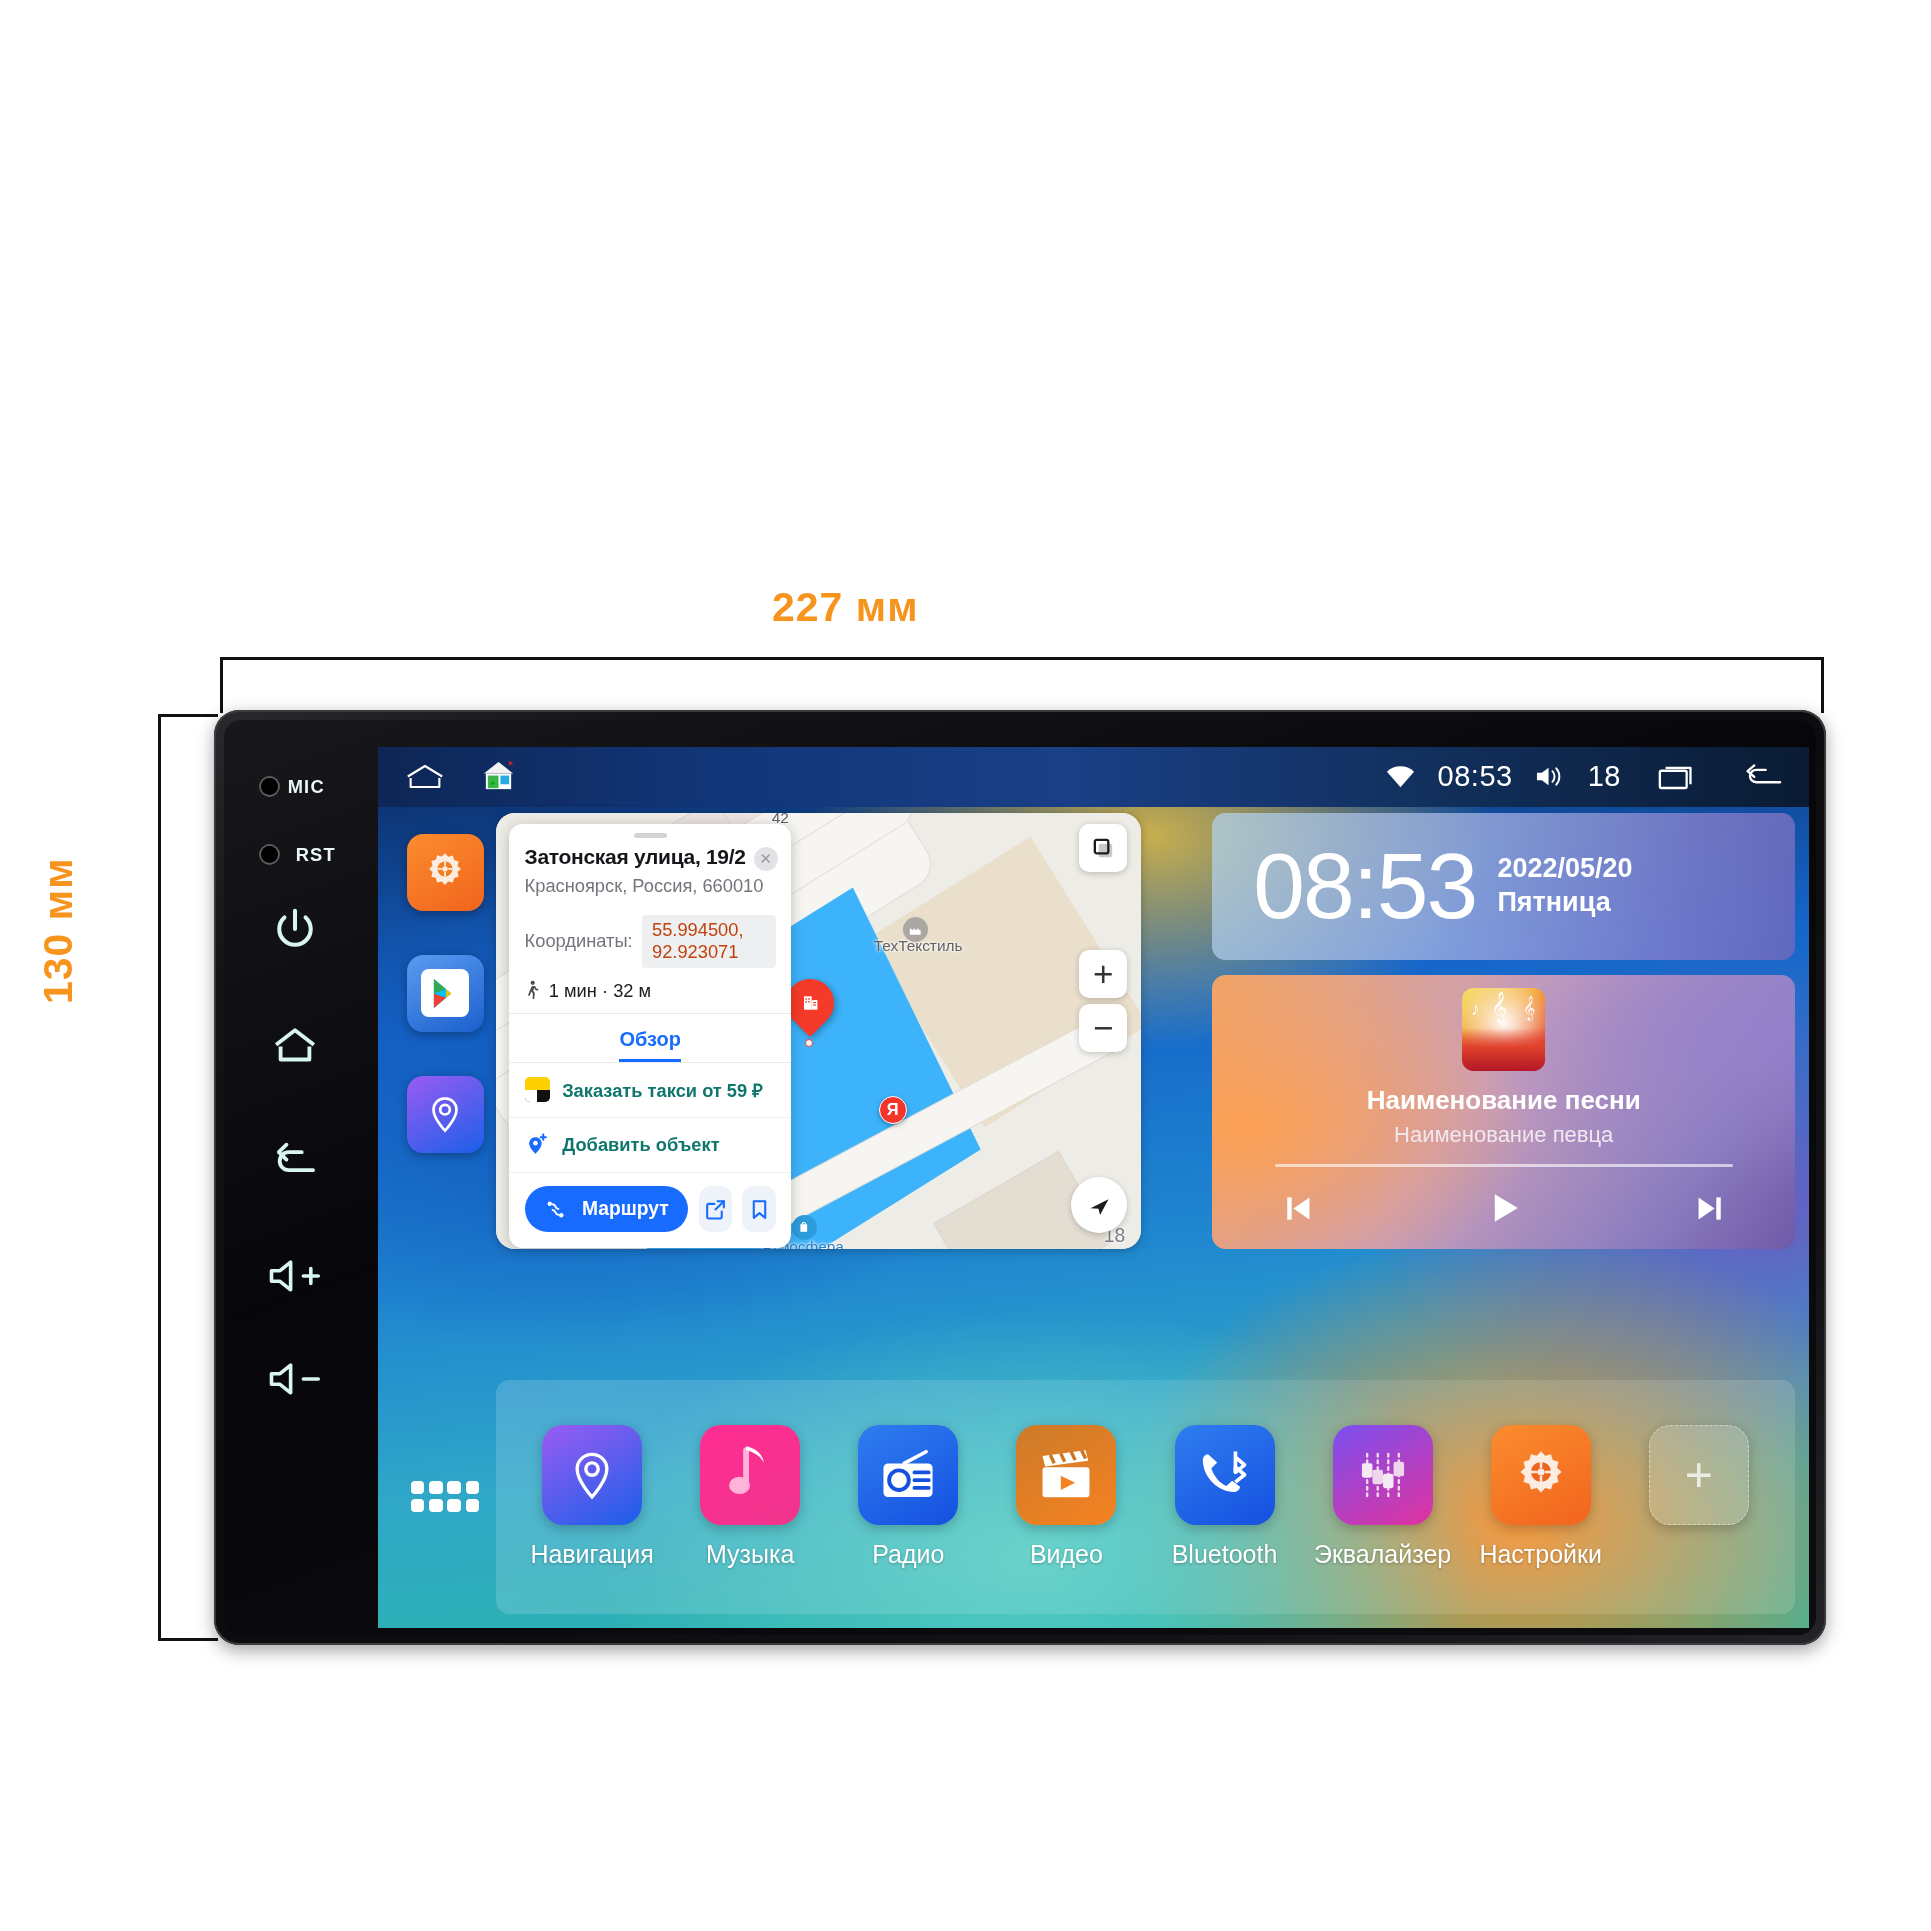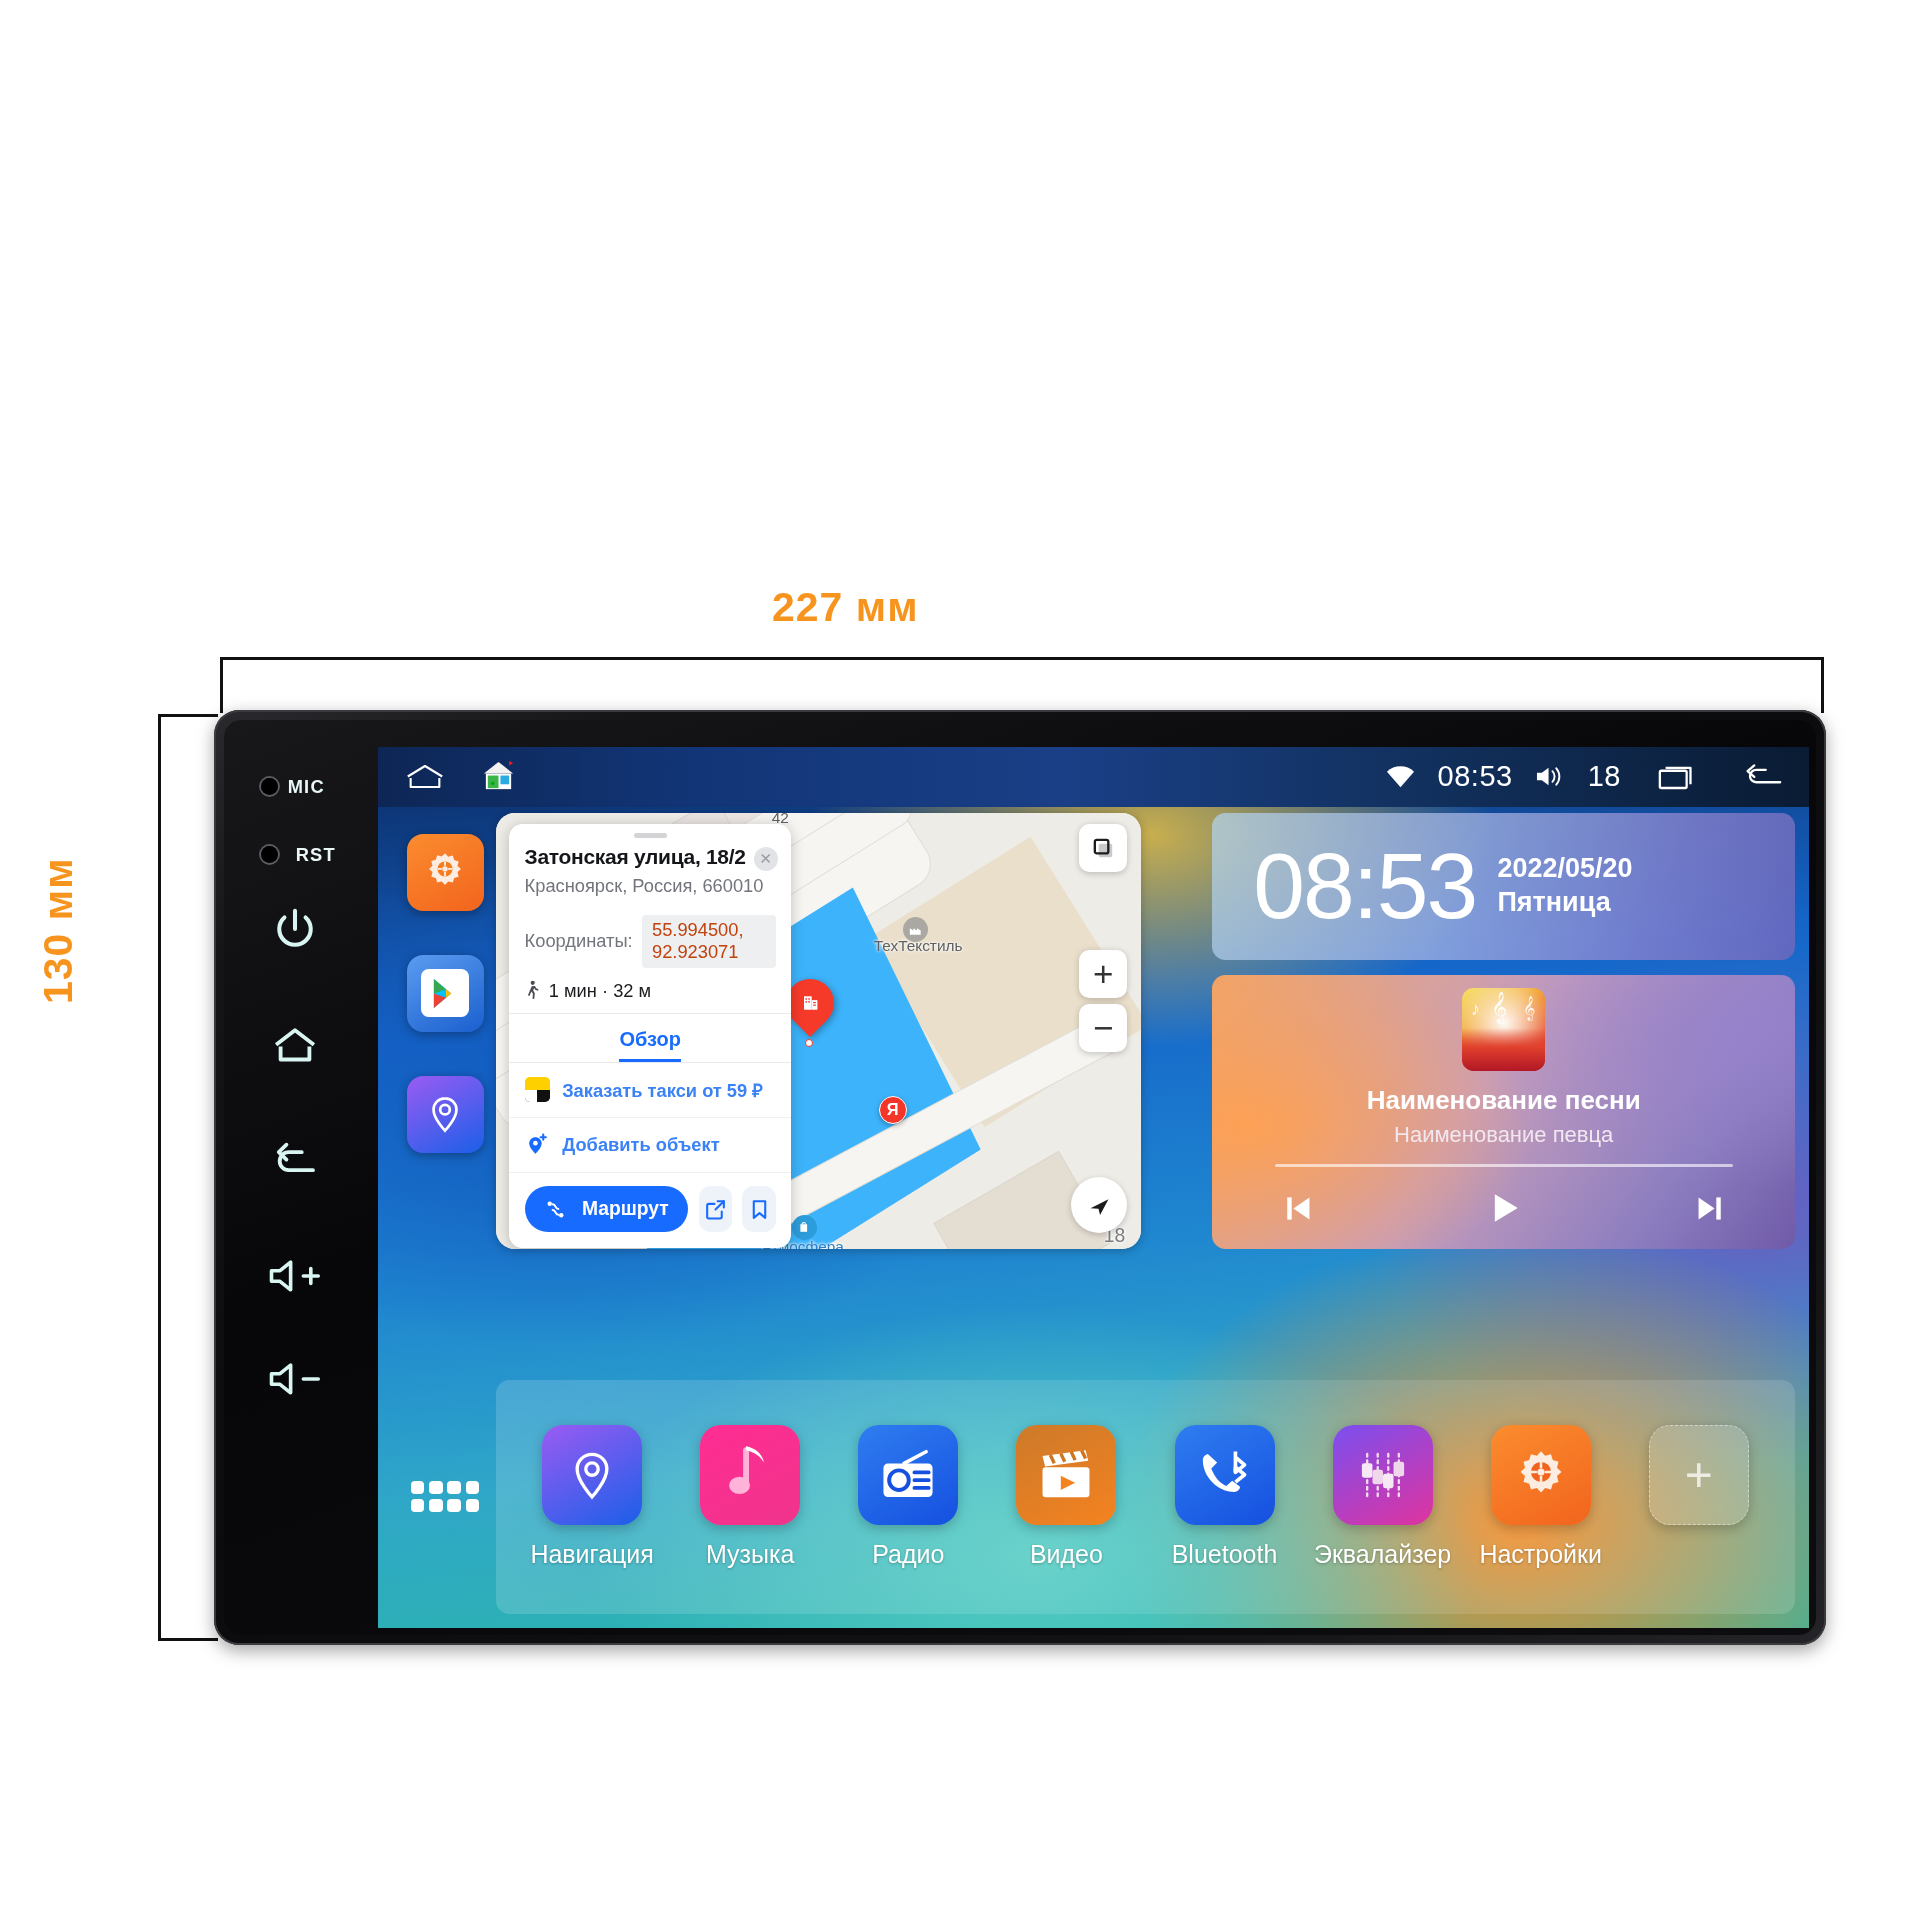--- a/index.html
+++ b/index.html
@@ -111,21 +111,21 @@
   }
   #coords-row { display:flex; align-items:center; gap:9.7px; padding:7.7px 15.4px 11.6px 15.4px; }
   #coords-label { font-size:18.3px; color:#72757c; white-space:nowrap; }
   #coords-value { font-size:18.3px; color:#c2410c; background:#eeeff1; padding:3.9px 9.7px; border-radius:3.9px; line-height:1.25; }
   #walk-row { display:flex; align-items:center; gap:9.7px; padding:0 15.4px 11.6px 15.4px;
               border-bottom:1px solid #e9eaec; font-size:18.3px; color:#1c1d21; }
   #tab-row { text-align:center; padding:13.5px 0 0 0; border-bottom:1px solid #e9eaec; }
   #tab-obzor { display:inline-block; font-size:20px; color:#186bff; font-weight:600; padding-bottom:7.7px;
                border-bottom:3.9px solid #186bff; }
   .card-action { display:flex; align-items:center; gap:12.6px; padding:14.5px 15.4px; border-bottom:1px solid #eef0f2;
-                 font-size:18.3px; color:#3b82f6; font-weight:600; }
+                 font-size:18.3px; color:#0f766e; font-weight:600; }
   #taxi-icon { width:25px; height:25px; border-radius:4.8px; overflow:hidden;
                background:linear-gradient(to bottom,#ffd000 0 50%,#111 50% 100%); position:relative; }
   #taxi-icon:after { content:""; position:absolute; left:0; top:50%; width:50%; height:50%; background:#fff; }
   #btn-row { display:flex; align-items:center; gap:10.6px; padding:13.5px 15.4px 15.4px 15.4px; }
   #btn-route { display:flex; align-items:center; gap:15px; background:#186bff; color:#fff;
                font-size:19.3px; font-weight:600; padding:11.6px 19.3px; border-radius:25px; }
   .btn-sq { width:46px; height:46px; border-radius:11.6px; background:#eef2f9;
             display:flex; align-items:center; justify-content:center; }
 
   .map-ctl { position:absolute; background:#fff; border-radius:10.6px; box-shadow:0 1.9px 6.8px rgba(0,0,0,.2);
@@ -420,21 +420,21 @@
             <div class="map-ctl" id="ctl-locate">
               <svg width="27" height="27" viewBox="0 0 24 24">
                 <path d="M4 14.5 20 6.5 12.5 20.5l-1.4-5.6z" fill="#1c1c1e"></path>
               </svg>
             </div>
 
             <div id="info-card">
               <div id="card-grabber"></div>
               <div id="card-head">
                 <div id="card-close">✕</div>
-                <div id="card-title">Затонская улица, 18/2</div>
+                <div id="card-title">Затонская улица, 19/2</div>
                 <div id="card-sub">Красноярск, Россия, 660010</div>
               </div>
               <div id="coords-row">
                 <span id="coords-label">Координаты:</span>
                 <span id="coords-value">55.994500, 92.923071</span>
               </div>
               <div id="walk-row">
                 <svg width="14.5" height="21" viewBox="0 0 15 22" fill="#4a4d53">
                   <circle cx="8" cy="3" r="2.2"></circle>
                     <path d="M7 6.5 5 11l-2 5 1.6.7 2-4.6 1.6 2.3-.4 5.3 1.8.1.6-6-1.7-2.7 1-2.6 1.4 2.1 2.7.6.3-1.7-2-.5-1.6-2.6z"></path>

